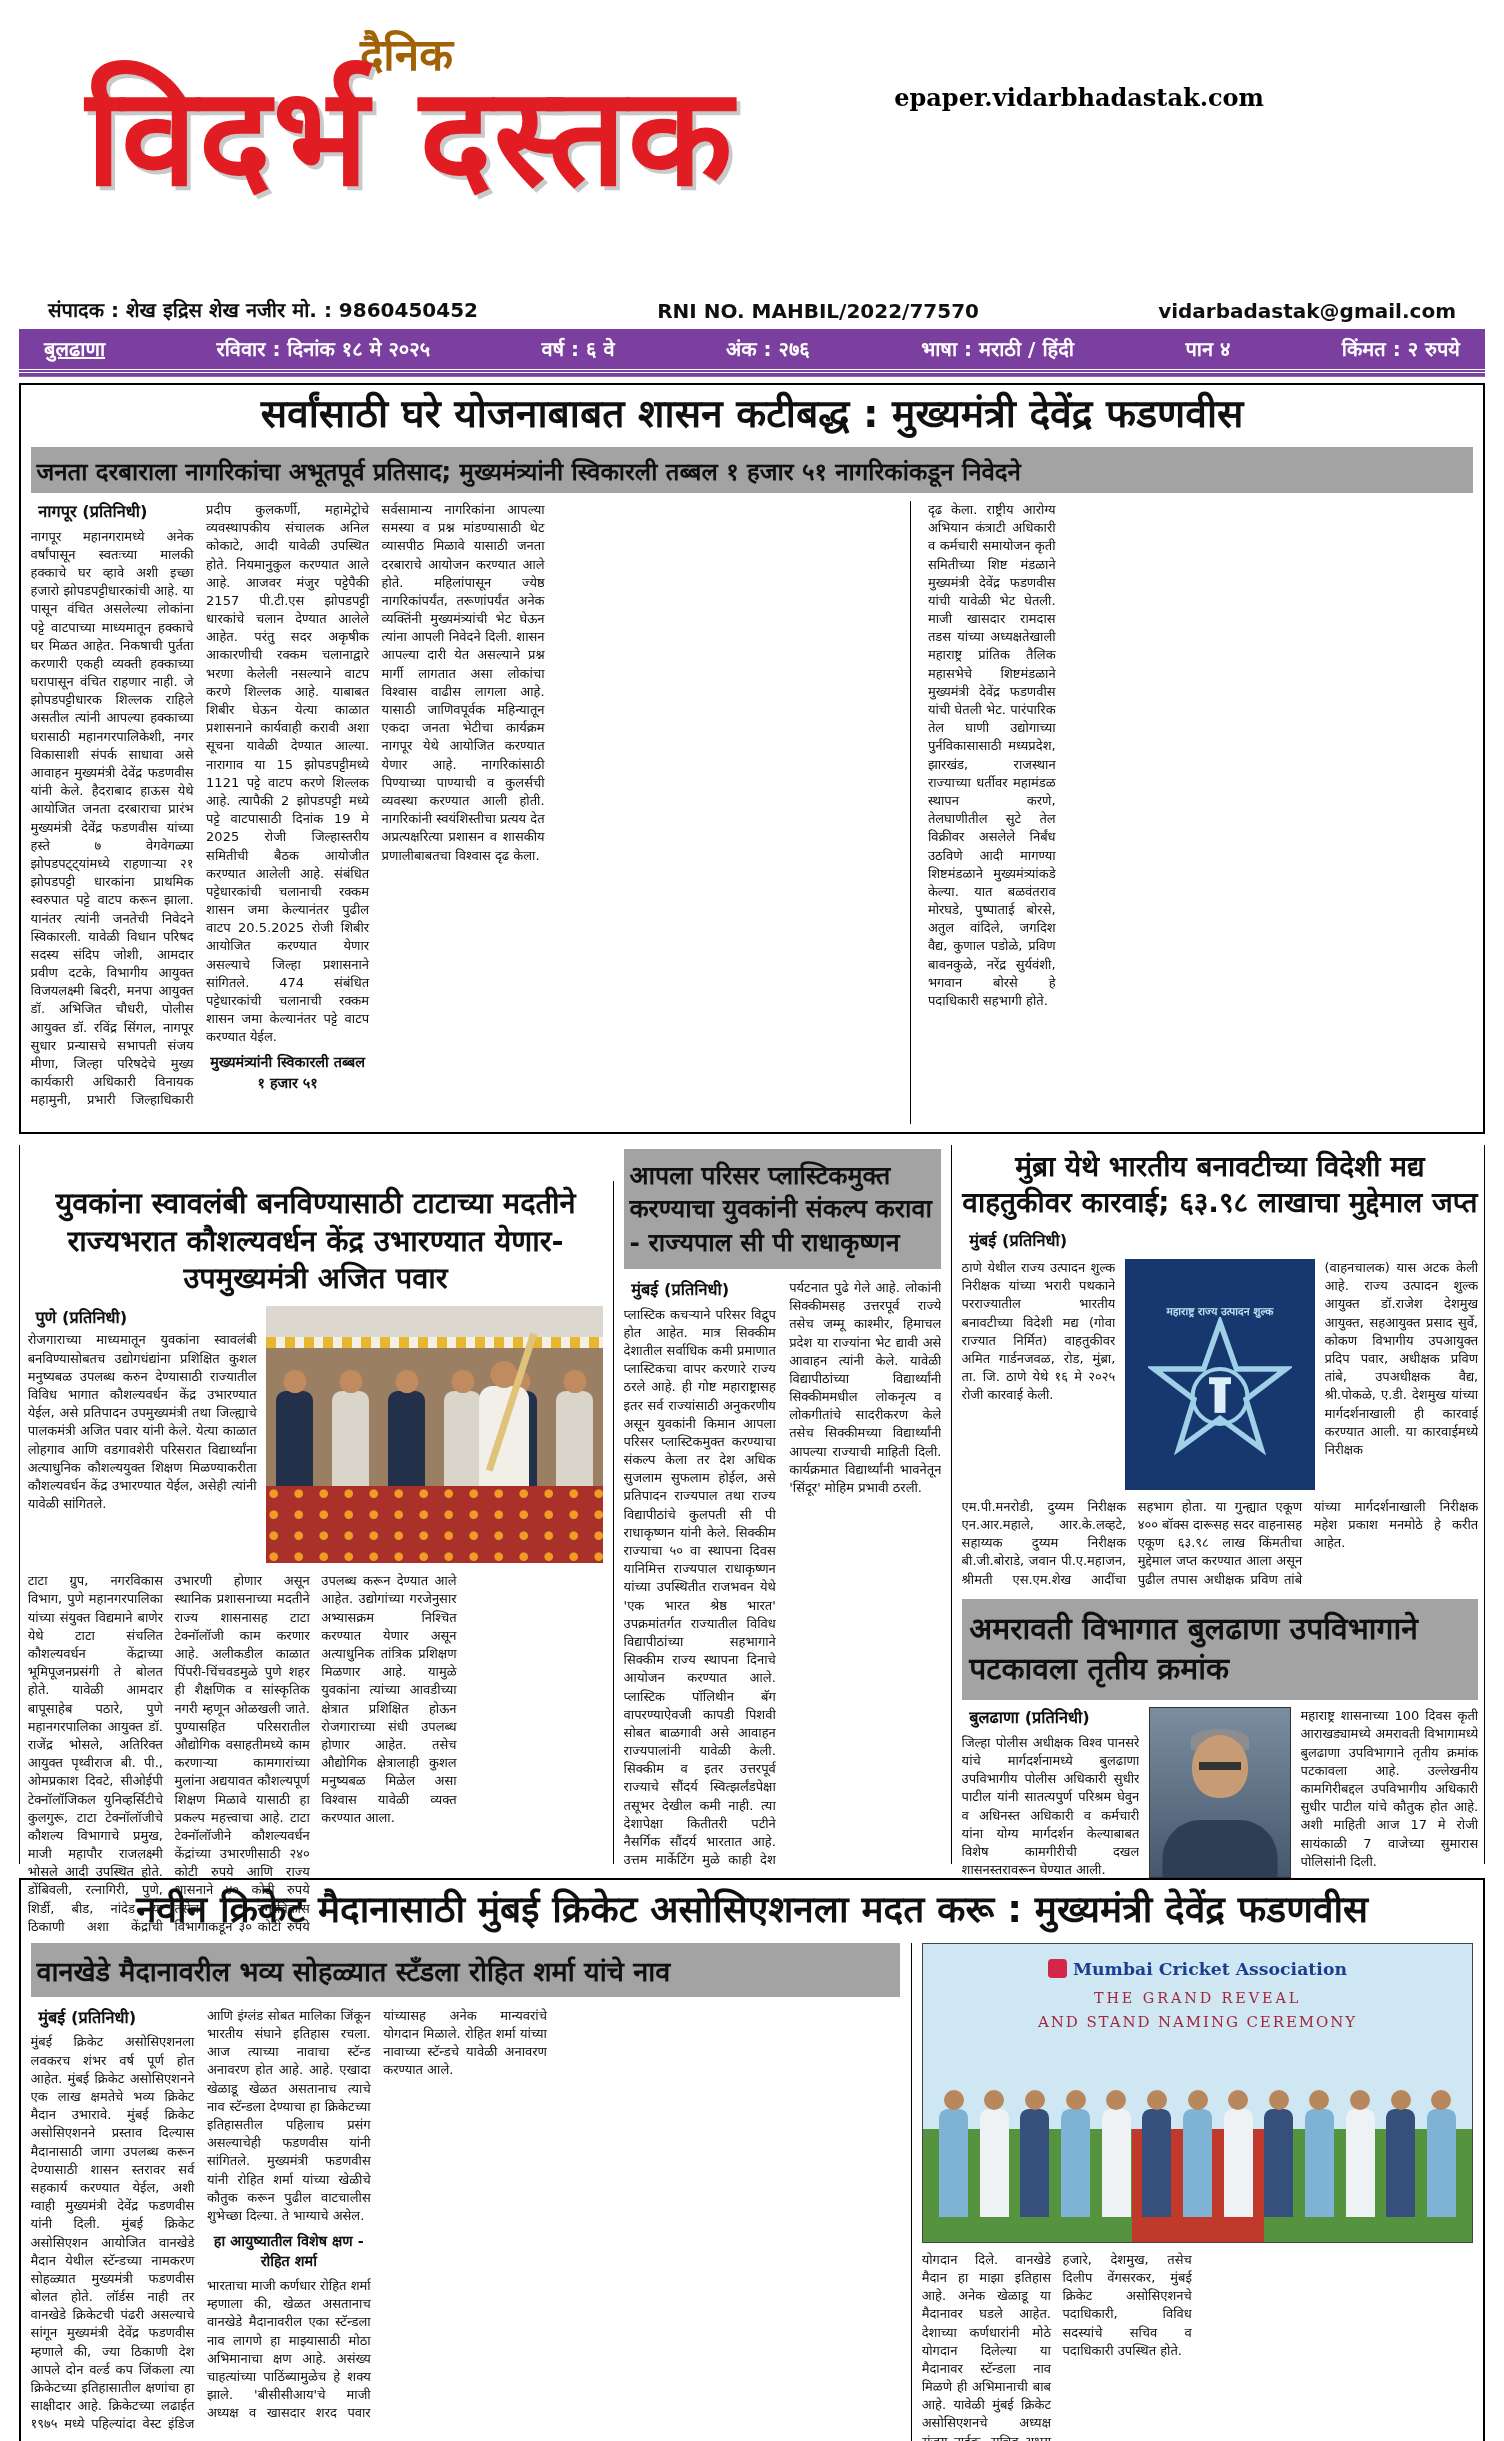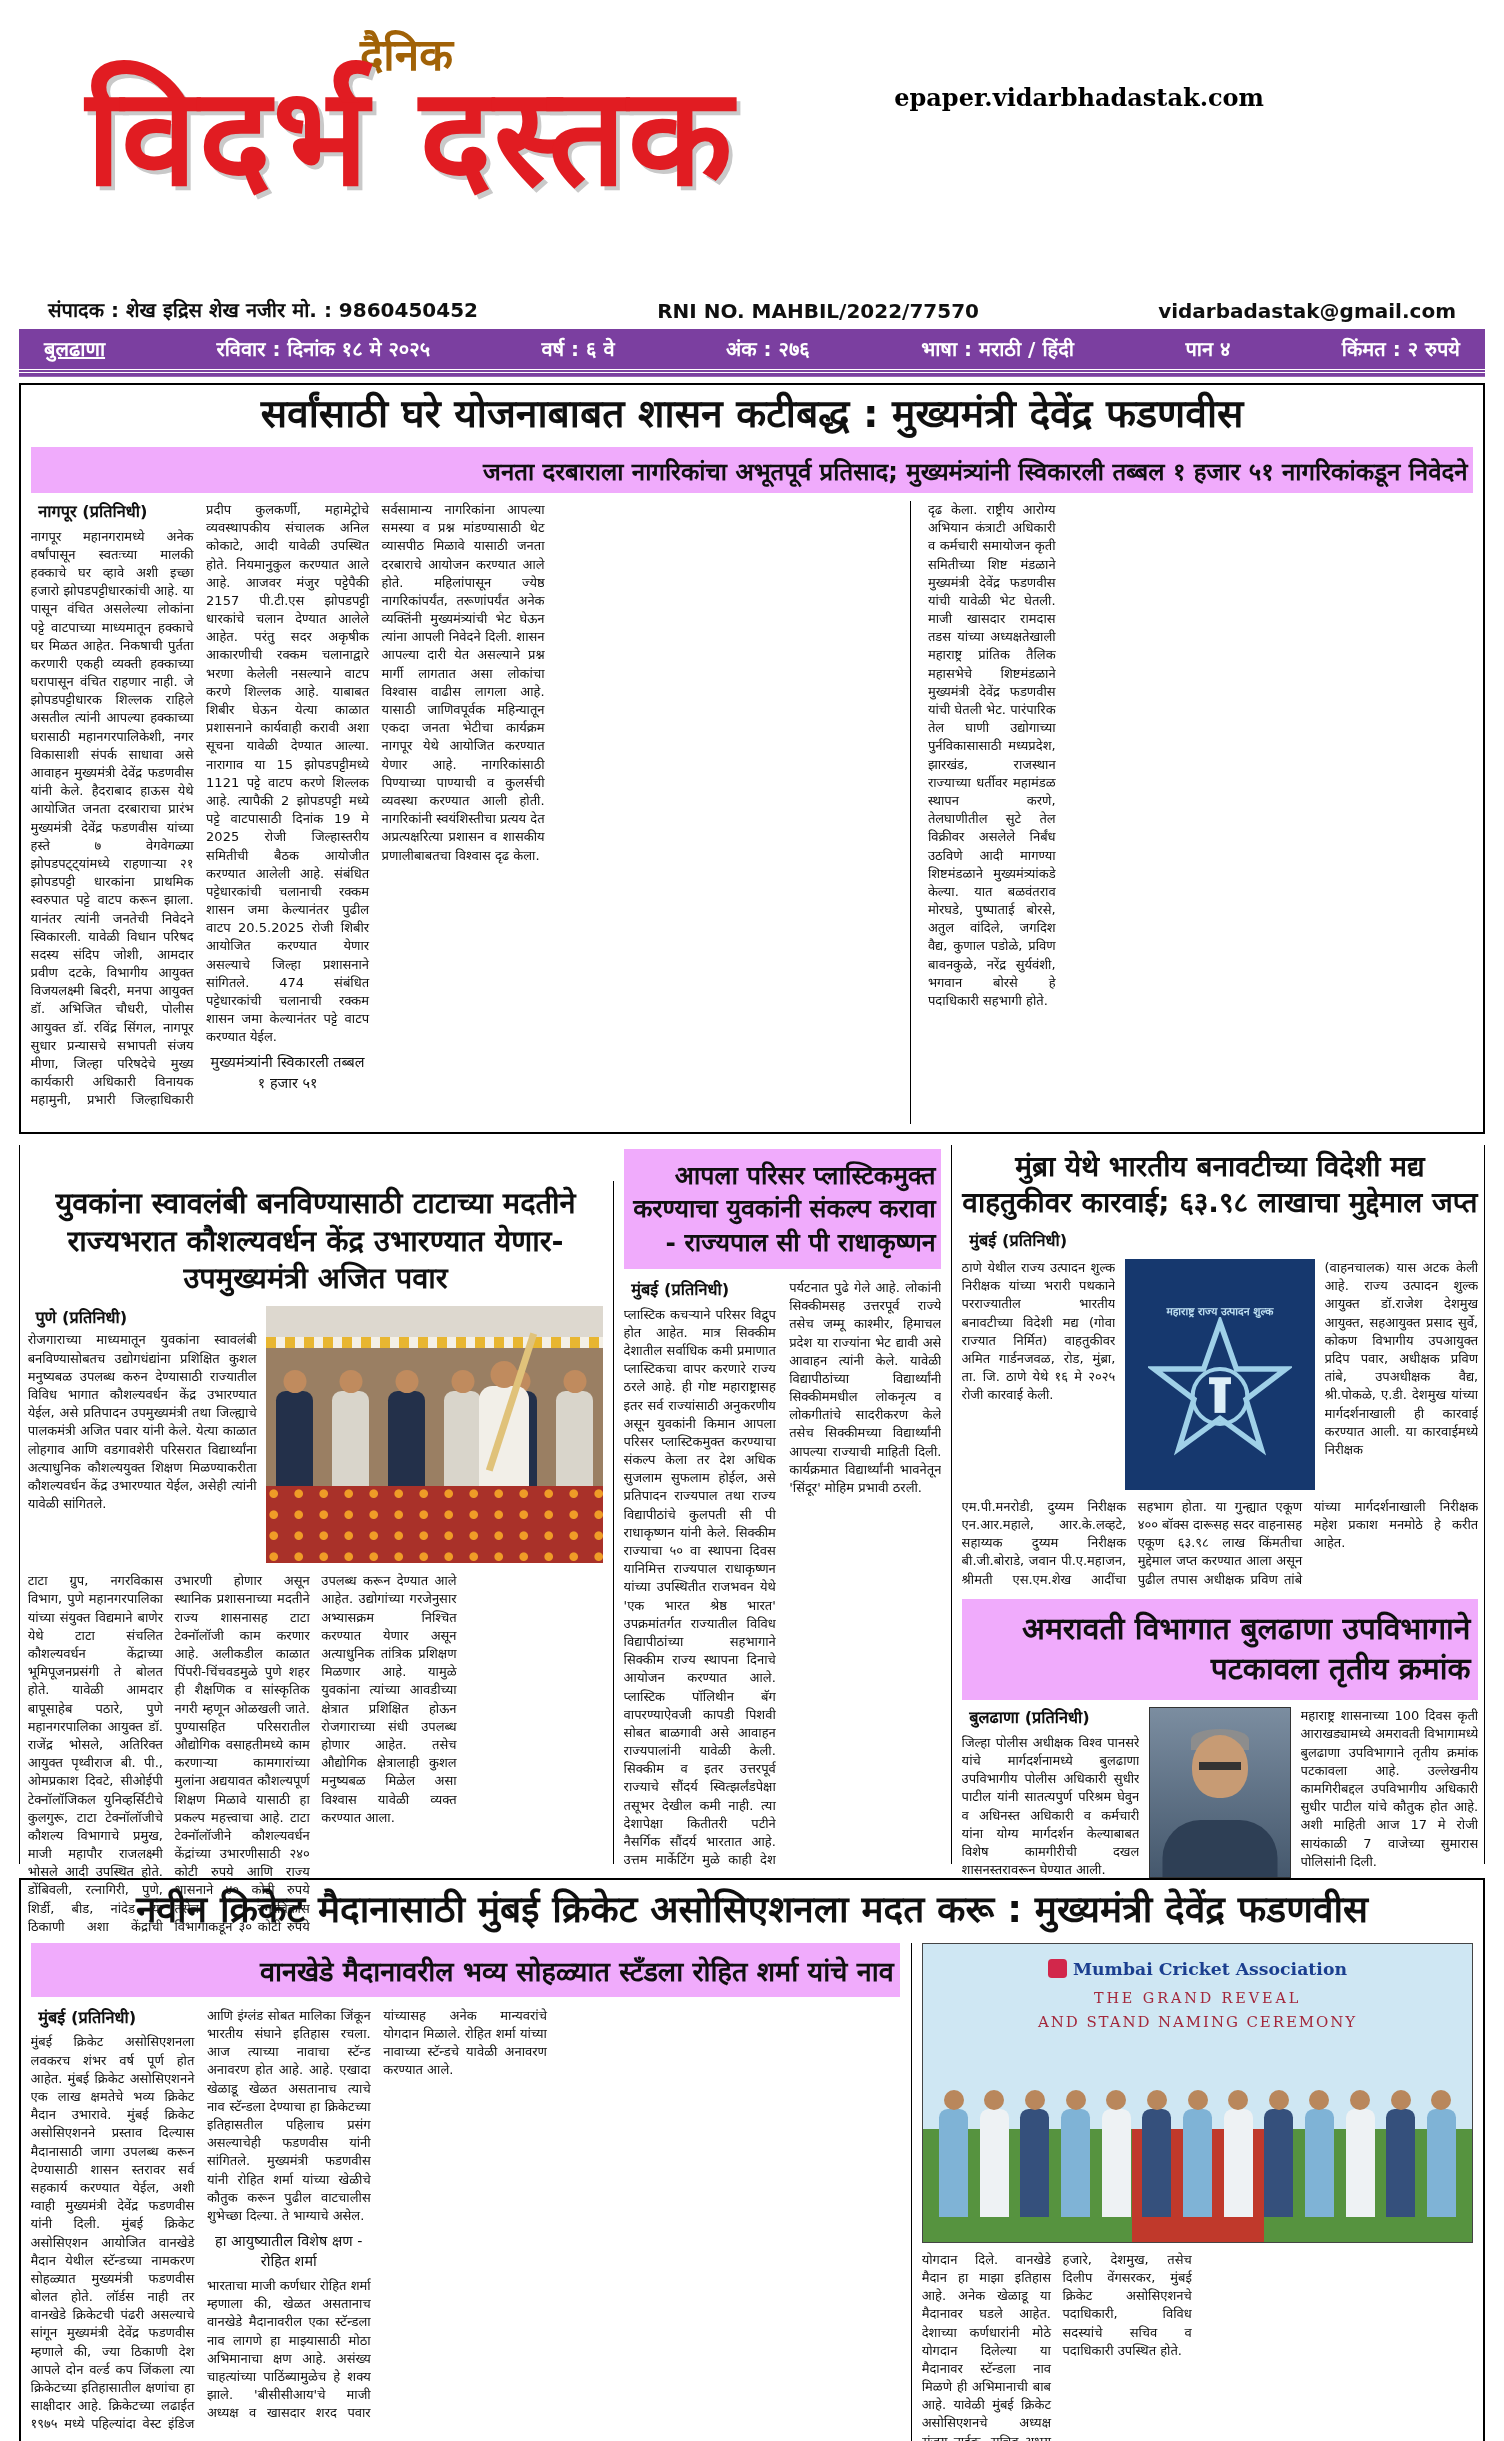--- a/index.html
+++ b/index.html
@@ -25,23 +25,23 @@
   
   .infobar {
     background:#7b3fa0; color:#fff; display:flex; justify-content:space-between; align-items:center;
     font-weight:bold; font-size:20px; padding:6.7px 25px; border-top:2.9px solid #fff; border-bottom:4.8px double #fff;
     box-shadow:0 3.8px 0 #7b3fa0;
   }
   .infobar .item { white-space:nowrap; }
   .infobar .item:first-child { text-decoration:underline; }
   
   .dateline { display:block; font-size:16.3px; font-weight:bold; margin:0 0 3.8px 7.7px; }
-  .inline-subhead { display:block; text-align:center; font-weight:normal; font-size:14.4px; margin:5.8px 0; }
+  .inline-subhead { display:block; text-align:center; font-weight:bold; font-size:14.4px; margin:5.8px 0; }
   .bodytext { font-size:13px; line-height:1.4; text-align:justify; }
-  .greybar { background:#f0abfc; font-weight:bold; text-align:right; }
+  .greybar { background:#a3a3a3; font-weight:bold; text-align:left; }
   
   .lead-box { border:2.9px solid #000; margin-top:9.6px; padding:5.8px 9.6px 7.7px 9.6px; }
   .lead-headline { font-size:39px; font-weight:bold; text-align:center; line-height:1.25; }
   .lead-sub { font-size:24px; padding:6.7px 5.8px; margin:7.7px 0 7.7px 0; }
   .lead-content { display:flex; gap:14px; height:623px; }
   .lead-text { width:865px; flex:none; column-count:5; column-gap:12.5px; height:100%; column-fill:auto; overflow:hidden; }
   .lead-right { flex:1; border-left:1.9px solid #000; padding-left:9.6px; display:flex; gap:7.7px; }
   .lead-photo { height:377px; position:relative; overflow:hidden; background:linear-gradient(#59534a,#36302a 55%,#241f1b); }
   .lead-photo .backwall { position:absolute; top:0; left:0; right:0; height:45%; background:linear-gradient(#6e6557,#4b4337); }
   .lead-photo .emblem-dot { position:absolute; top:17.3px; left:54%; width:56px; height:56px; border-radius:50%; background:#d8d2c4; opacity:.85; }

